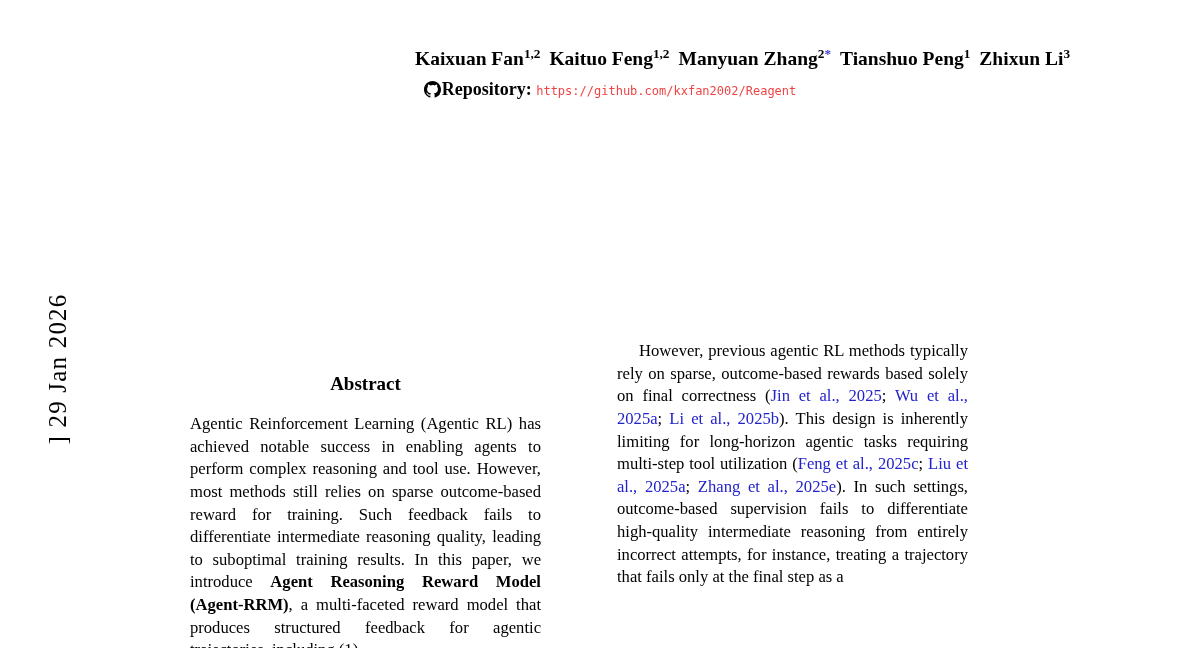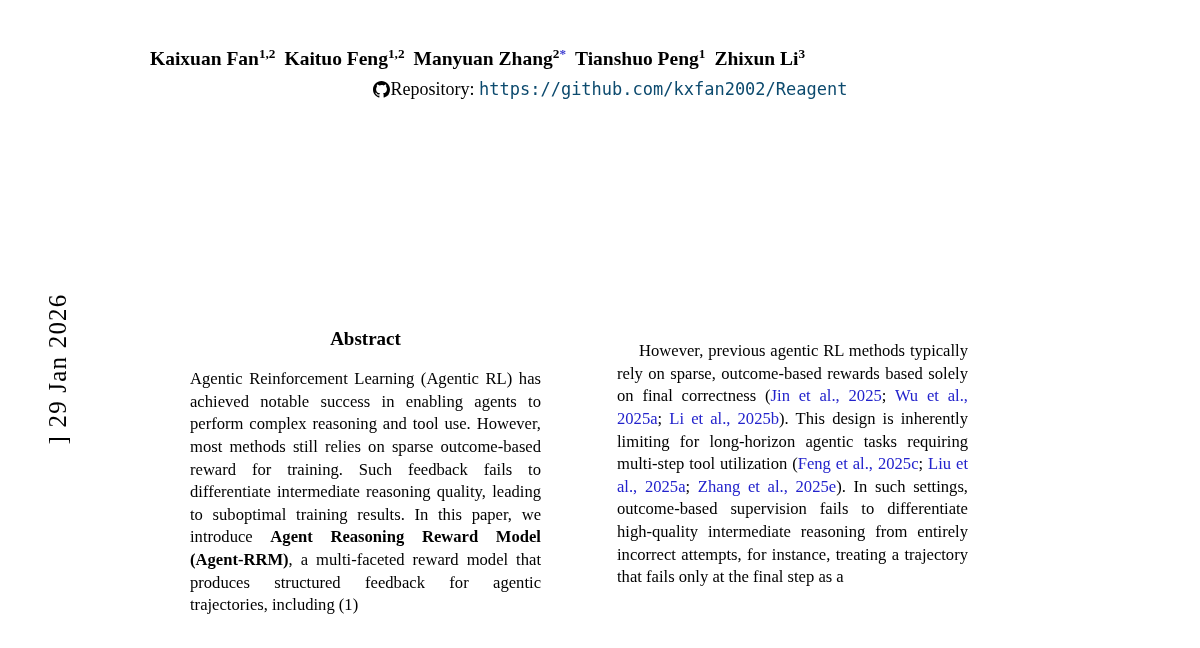--- a/index.html
+++ b/index.html
@@ -42,21 +42,21 @@
 
   .title {
     text-align: center;
     font-size: 25px;
     font-weight: bold;
     margin-top: 48px;
     letter-spacing: 0.1px;
   }
 
   .authors {
-    text-align: left;
+    text-align: right;
     margin-top: 45px;
     font-size: 19.5px;
     font-weight: bold;
     line-height: 1.42;
   }
   .authors .sep { display: inline-block; width: 9px; }
   sup { font-size: 0.68em; vertical-align: super; line-height: 0; }
   .starmark { color: #3a3ad0; }
 
   .affils {
@@ -65,25 +65,25 @@
     font-size: 18px;
     line-height: 1.4;
   }
   .affils .gap { display: inline-block; width: 16px; }
 
   .repo-line {
     text-align: center;
     margin-top: 6px;
     font-size: 18px;
   }
-  .repo-label { font-weight: normal; }
+  .repo-label { font-weight: bold; }
   .repo-url {
-    color: #0c4a6e;
+    color: #ef4444;
     font-family: "DejaVu Sans Mono", monospace;
-    font-size: 17px;
+    font-size: 12px;
   }
   .gh-icon {
     display: inline-block;
     vertical-align: -3px;
     margin-right: 1px;
   }
 
   .columns {
     position: absolute;
     top: 328px;
@@ -92,20 +92,21 @@
     display: flex;
     gap: 52px;
   }
   .col { width: 375px; }
 
   .abstract-head {
     text-align: center;
     font-size: 19px;
     font-weight: bold;
     margin-bottom: 18px;
+    margin-top: 45px;
   }
 
   .body-text {
     font-size: 16.6px;
     line-height: 1.365;
     text-align: justify;
     text-justify: inter-word;
   }
   .body-text p { margin: 12px; }
   .indent { text-indent: 22px; }

